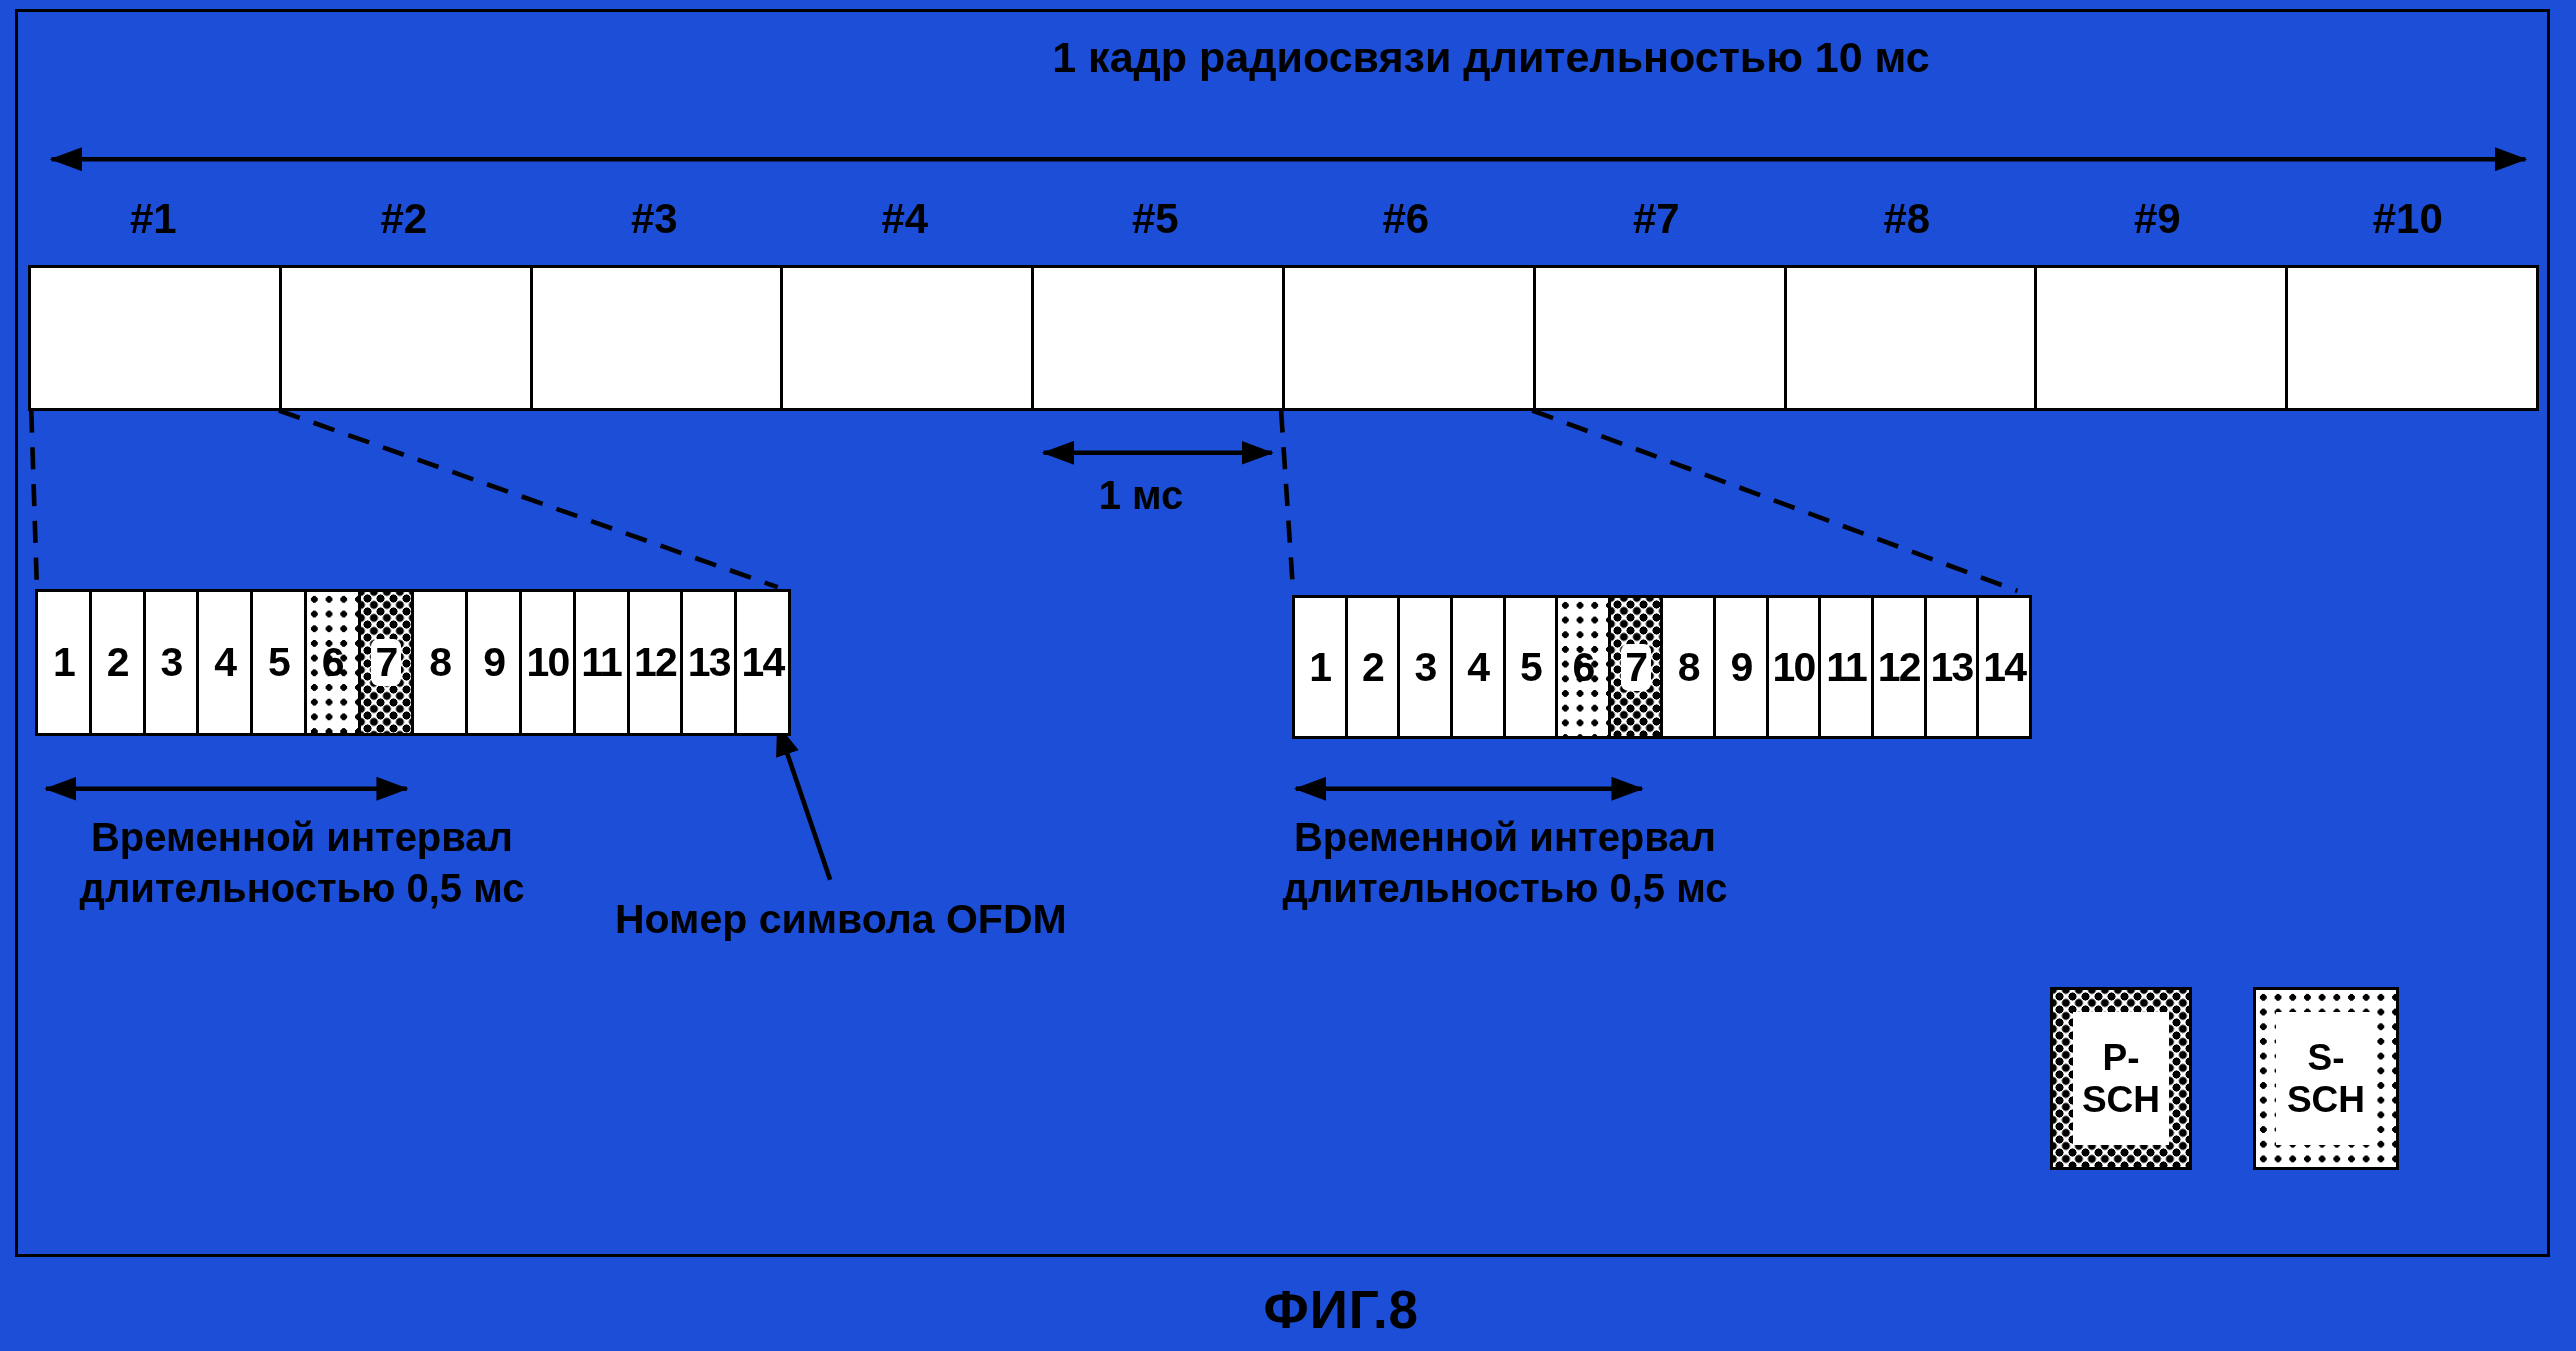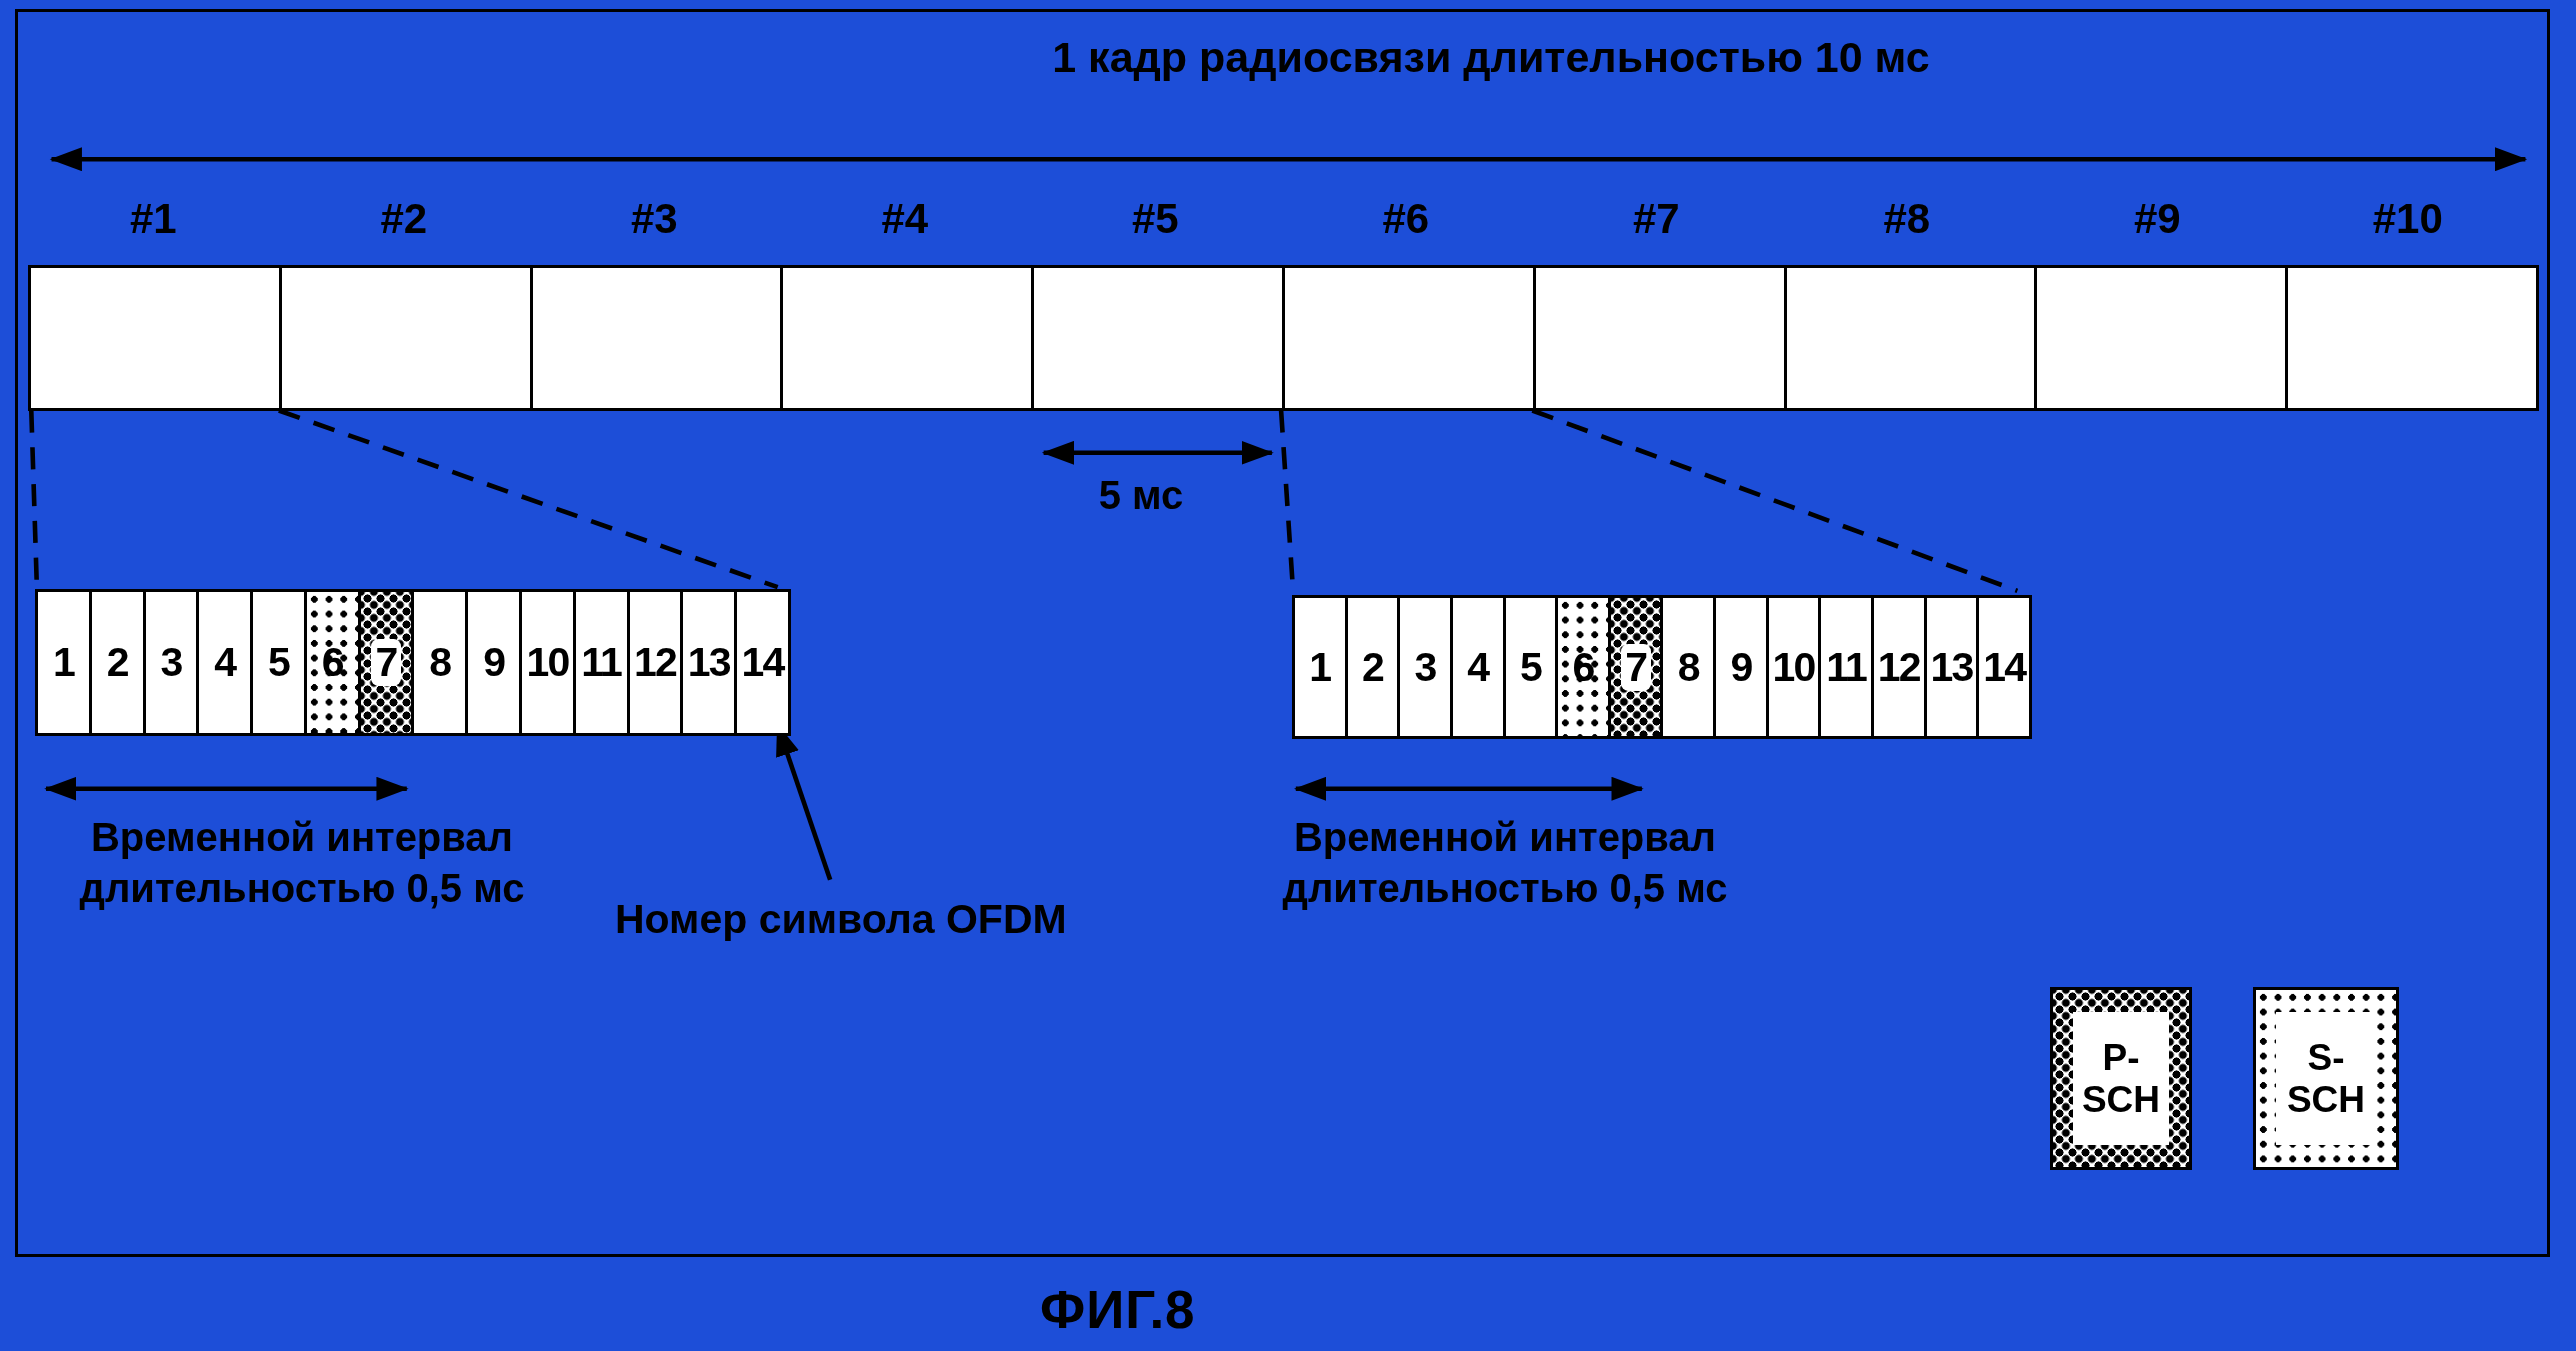--- a/index.html
+++ b/index.html
@@ -80,22 +80,22 @@
   #legend-psch{left:2050px;top:987px;width:136px;height:177px;}
   #legend-ssch{left:2253px;top:987px;width:140px;height:177px;}
   .legend-inner{
     position:absolute;left:20px;right:20px;top:22px;bottom:22px;
     background:#fff;display:flex;flex-direction:column;
     align-items:center;justify-content:center;
     font-size:37px;font-weight:bold;line-height:1.12;
   }
 
   #figure-caption{
-    position:absolute;left:1040px;top:1279px;width:331px;
-    text-align:left;font-size:53px;font-weight:bold;letter-spacing:0.9px;
+    position:absolute;left:1088px;top:1279px;width:331px;
+    text-align:right;font-size:53px;font-weight:bold;letter-spacing:0.9px;
   }
 </style>
 </head>
 <body>
 
 <div id="canvas">
 
   <div id="outer-border"></div>
 
   <svg id="svg-overlay" viewBox="0 0 2799 1469" xmlns="http://www.w3.org/2000/svg">
@@ -150,21 +150,21 @@
       <div class="sf-cell"></div>
       <div class="sf-cell"></div>
       <div class="sf-cell"></div>
       <div class="sf-cell"></div>
       <div class="sf-cell"></div>
       <div class="sf-cell"></div>
       <div class="sf-cell"></div>
       <div class="sf-cell"></div>
     </div>
 
-  <div id="one-ms-label">5 мс</div>
+  <div id="one-ms-label">1 мс</div>
 
   <div id="slot1" class="slot">
       <div class="slot-cell">
         <span class="num">1</span>
       </div>
       <div class="slot-cell">
         <span class="num">2</span>
       </div>
       <div class="slot-cell">
         <span class="num">3</span>

